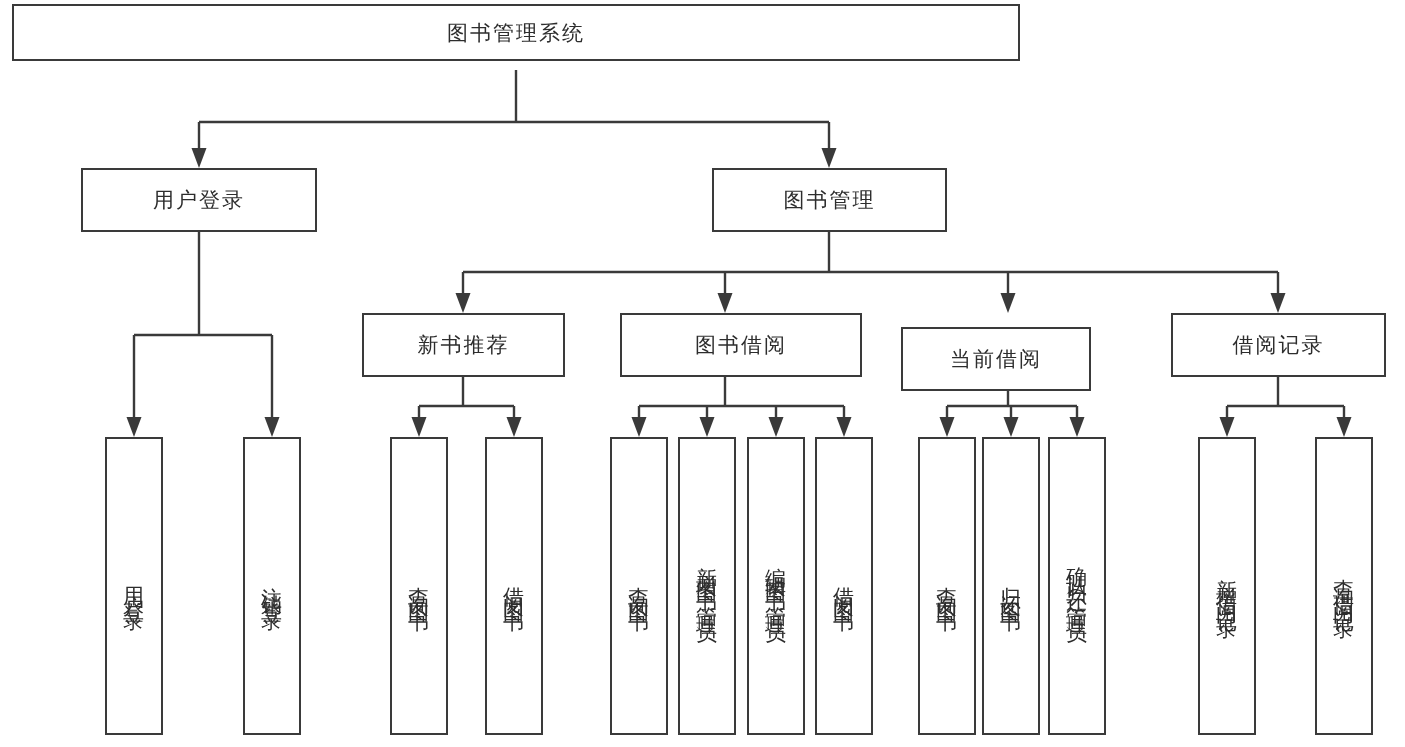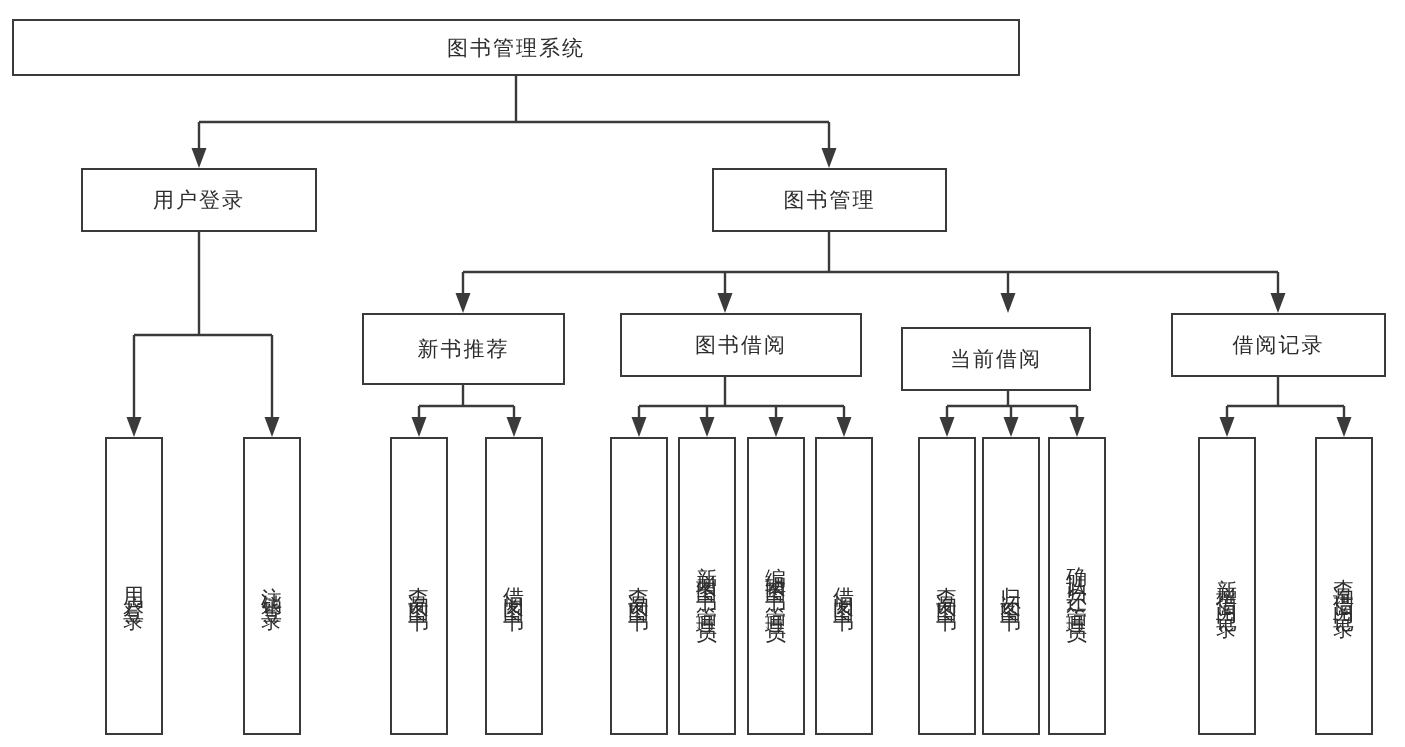--- a/index.html
+++ b/index.html
@@ -40,24 +40,24 @@
   }
   .node.leaf .lbl {
     writing-mode: vertical-rl;
     text-orientation: mixed;
     font-size: 21px;
     letter-spacing: 8px;
     line-height: 1;
     white-space: nowrap;
   }
   
-  .n-root            { left: 12px;   top: 19px;  width: 1008px; height: 57px; }
+  .n-root            { left: 12px;   top: 4px;  width: 1008px; height: 57px; }
   .n-user-login      { left: 81px;   top: 168px; width: 236px;  height: 64px; }
   .n-book-mgmt       { left: 712px;  top: 168px; width: 235px;  height: 64px; }
-  .n-new-books       { left: 362px;  top: 313px; width: 203px;  height: 72px; }
+  .n-new-books       { left: 362px;  top: 313px; width: 203px;  height: 64px; }
   .n-book-borrow     { left: 620px;  top: 313px; width: 242px;  height: 64px; }
   .n-current-borrow  { left: 901px;  top: 309px; width: 190px;  height: 64px; margin-top: 18px; }
   .n-borrow-records  { left: 1171px; top: 313px; width: 215px;  height: 64px; }
   .leaf { top: 437px; width: 58px; height: 298px; }
   .lf-1  { left: 105px; }
   .lf-2  { left: 243px; }
   .lf-3  { left: 390px; }
   .lf-4  { left: 485px; }
   .lf-5  { left: 610px; }
   .lf-6  { left: 678px; }

